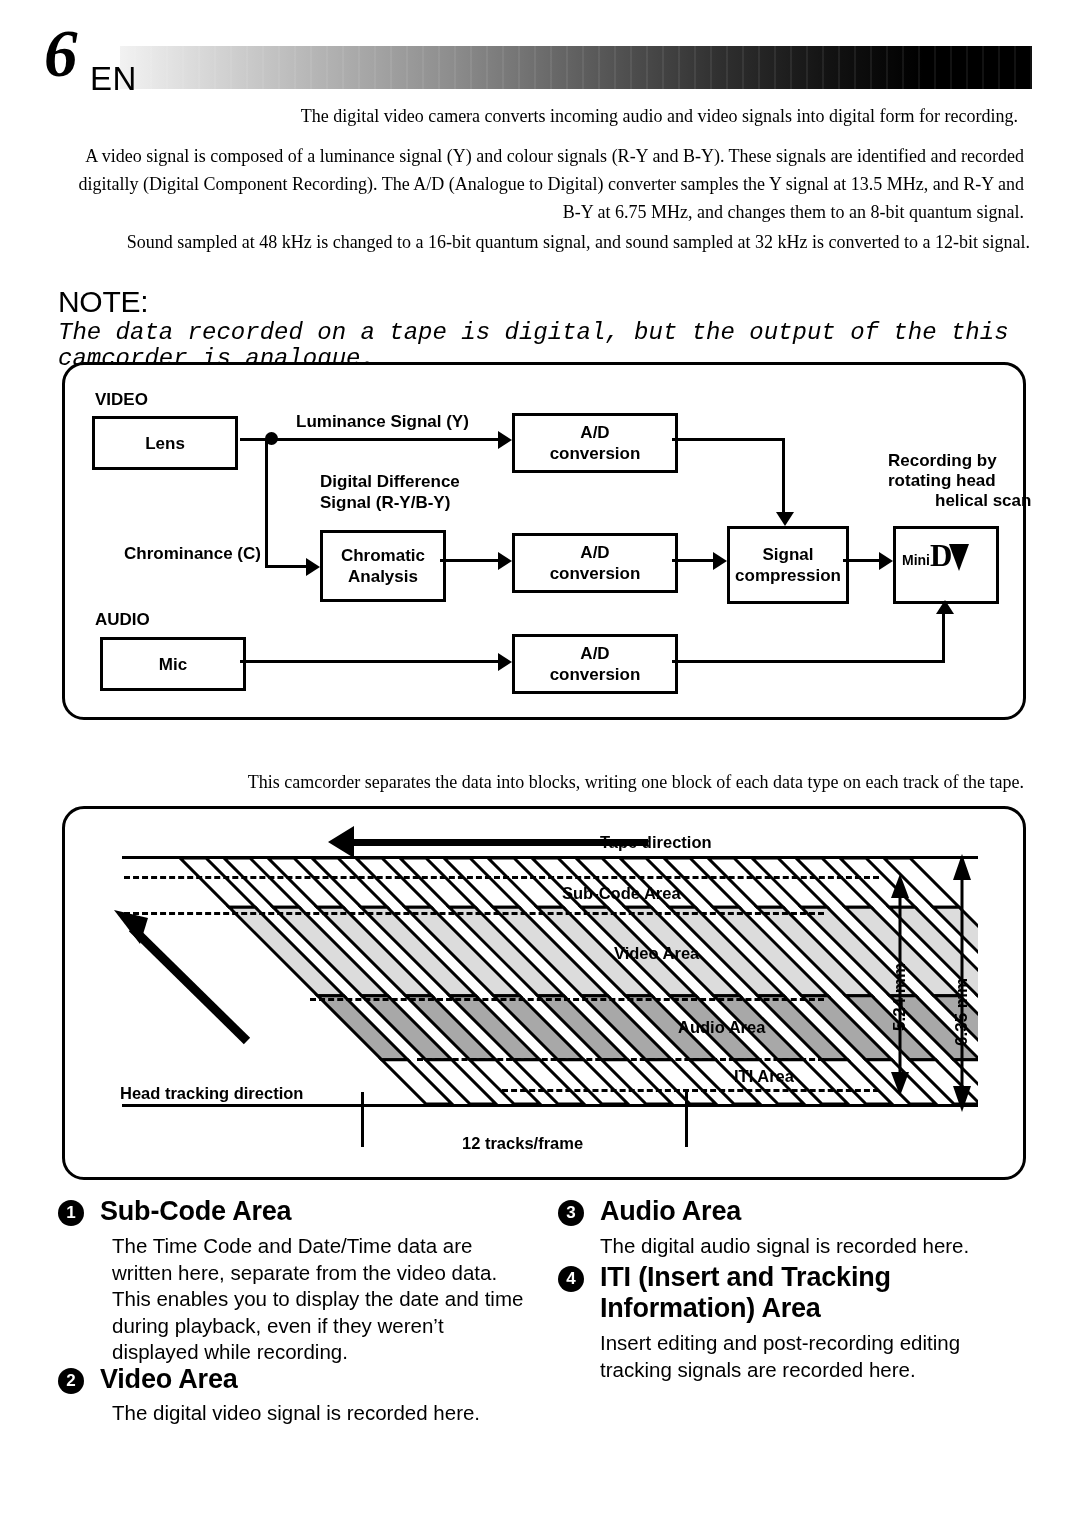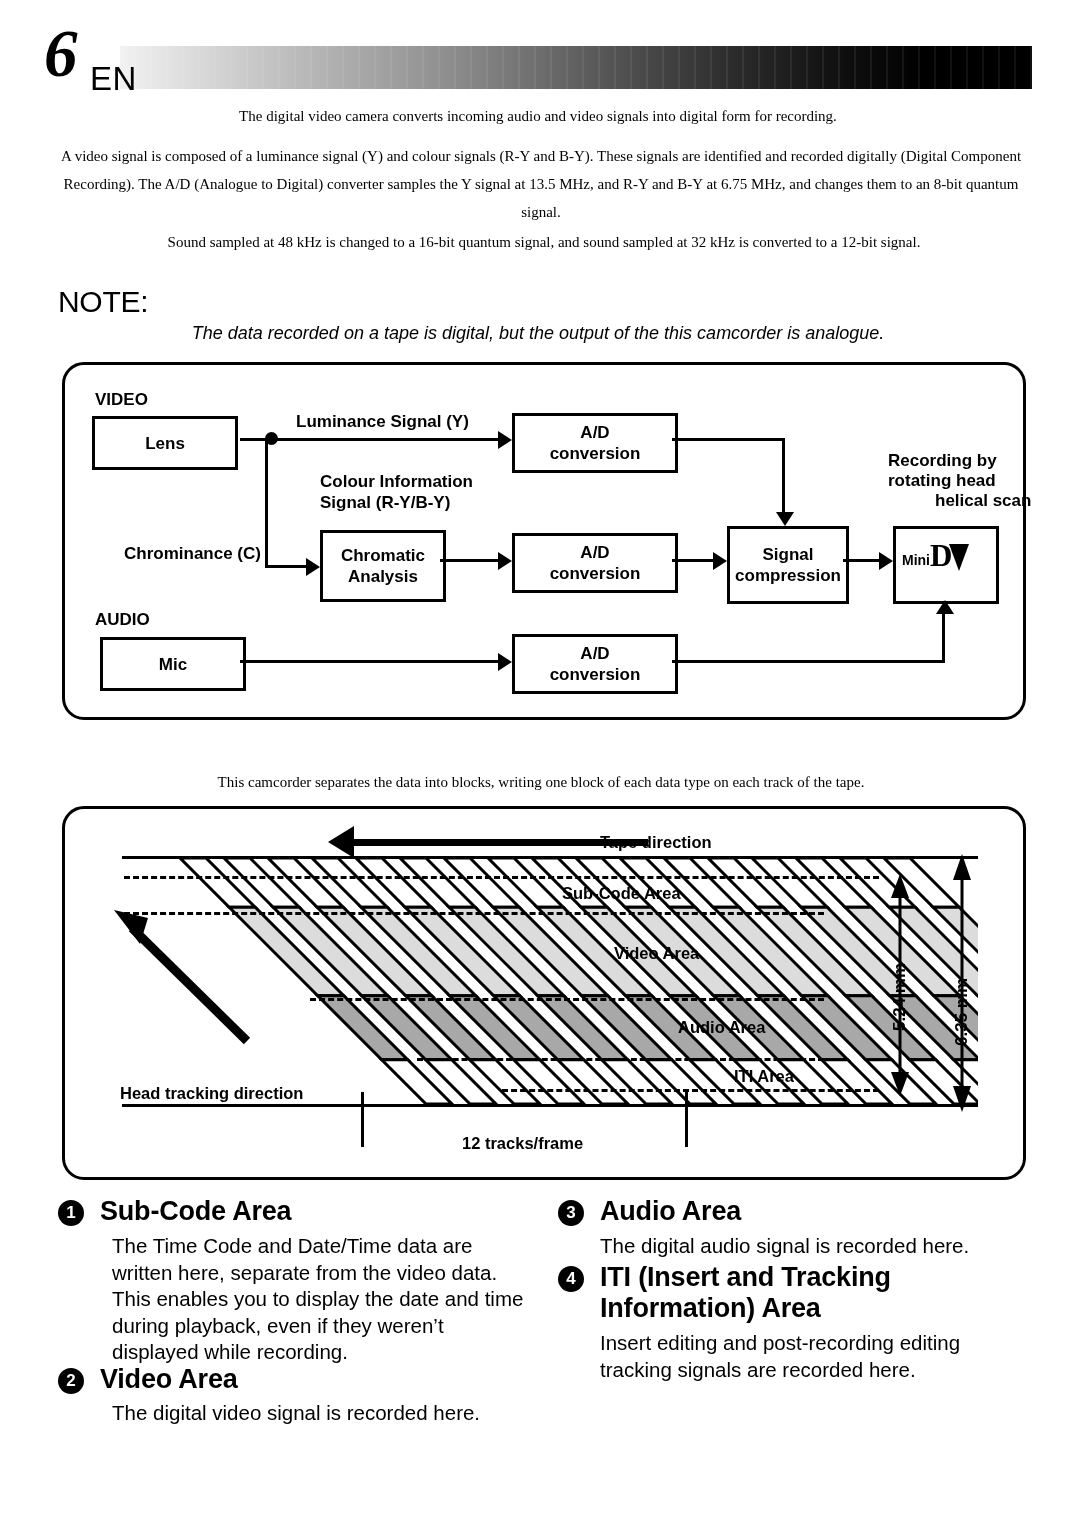--- a/index.html
+++ b/index.html
@@ -17,29 +17,29 @@
              rgba(255,255,255,0.07) 14px, rgba(255,255,255,0.07) 16px);}
   #page-num{position:absolute;left:44px;top:20px;font-family:"Liberation Serif",serif;
             font-style:italic;font-weight:700;font-size:67px;line-height:1;color:#000;}
   #page-lang{position:absolute;left:90px;top:60px;font-size:33px;font-weight:400;
             letter-spacing:0.5px;color:#000;}
   #hdr-title{position:absolute;right:16px;top:6px;color:#fff;font-style:italic;
             font-weight:700;font-size:33px;letter-spacing:0px;
             font-family:"Liberation Sans",sans-serif;}
 
   
-  .para{position:absolute;font-family:"Liberation Serif",serif;font-size:15px;
-        line-height:28px;color:#000;text-align:center;}
+  .para{position:absolute;font-family:"Liberation Serif",serif;font-size:18px;
+        line-height:28px;color:#000;text-align:right;}
   #p1{left:58px;top:102px;width:960px;}
   #p2{left:58px;top:142px;width:966px;}
   #p3{left:58px;top:228px;width:972px;}
   #note-head{position:absolute;left:58px;top:285px;font-size:30px;font-weight:400;
              font-family:"Liberation Sans",sans-serif;letter-spacing:-0.3px;}
-  #note-body{position:absolute;left:58px;top:320px;width:960px;font-size:18px;
-             font-family:Liberation Sans, sans-serif;font-style:italic;line-height:26px;text-align:center;}
+  #note-body{position:absolute;left:58px;top:320px;width:960px;font-size:24px;
+             font-family:Liberation Mono, monospace;font-style:italic;line-height:26px;}
   #p4{left:58px;top:768px;width:966px;}
 
   
   .panel{position:absolute;border:3px solid #000;border-radius:22px;background:#fff;}
   #panel-block{left:62px;top:362px;width:958px;height:352px;}
   #panel-tape{left:62px;top:806px;width:958px;height:368px;}
 
   
   .bx{position:absolute;border:3px solid #000;background:#fff;
       display:flex;flex-direction:column;align-items:center;justify-content:center;
@@ -139,21 +139,21 @@
 </div>
 
 <div class="bx" style="left:893px;top:526px;width:100px;height:72px;"></div>
 <div id="dvlogo">
   <span id="dv-mini">Mini</span>
   <span id="dv-d">D</span>
   <span id="dv-v"></span>
 </div>
 
 <div class="dlabel" style="left:296px;top:412px;">Luminance Signal (Y)</div>
-<div class="dlabel" style="left:320px;top:472px;">Colour Information</div>
+<div class="dlabel" style="left:320px;top:472px;">Digital Difference</div>
 <div class="dlabel" style="left:320px;top:493px;">Signal (R-Y/B-Y)</div>
 <div class="dlabel" style="left:124px;top:544px;">Chrominance (C)</div>
 <div class="dlabel" style="left:888px;top:451px;">Recording by</div>
 <div class="dlabel" style="left:888px;top:471px;">rotating head</div>
 <div class="dlabel" style="left:888px;top:491px;margin-left:47px;">helical scan</div>
 
 <div class="hline" style="left:240px;top:438px;width:32px;"></div>
 <div class="dot" style="left:265px;top:432px;"></div>
 
 <div class="hline" style="left:271px;top:438px;width:227px;"></div>

